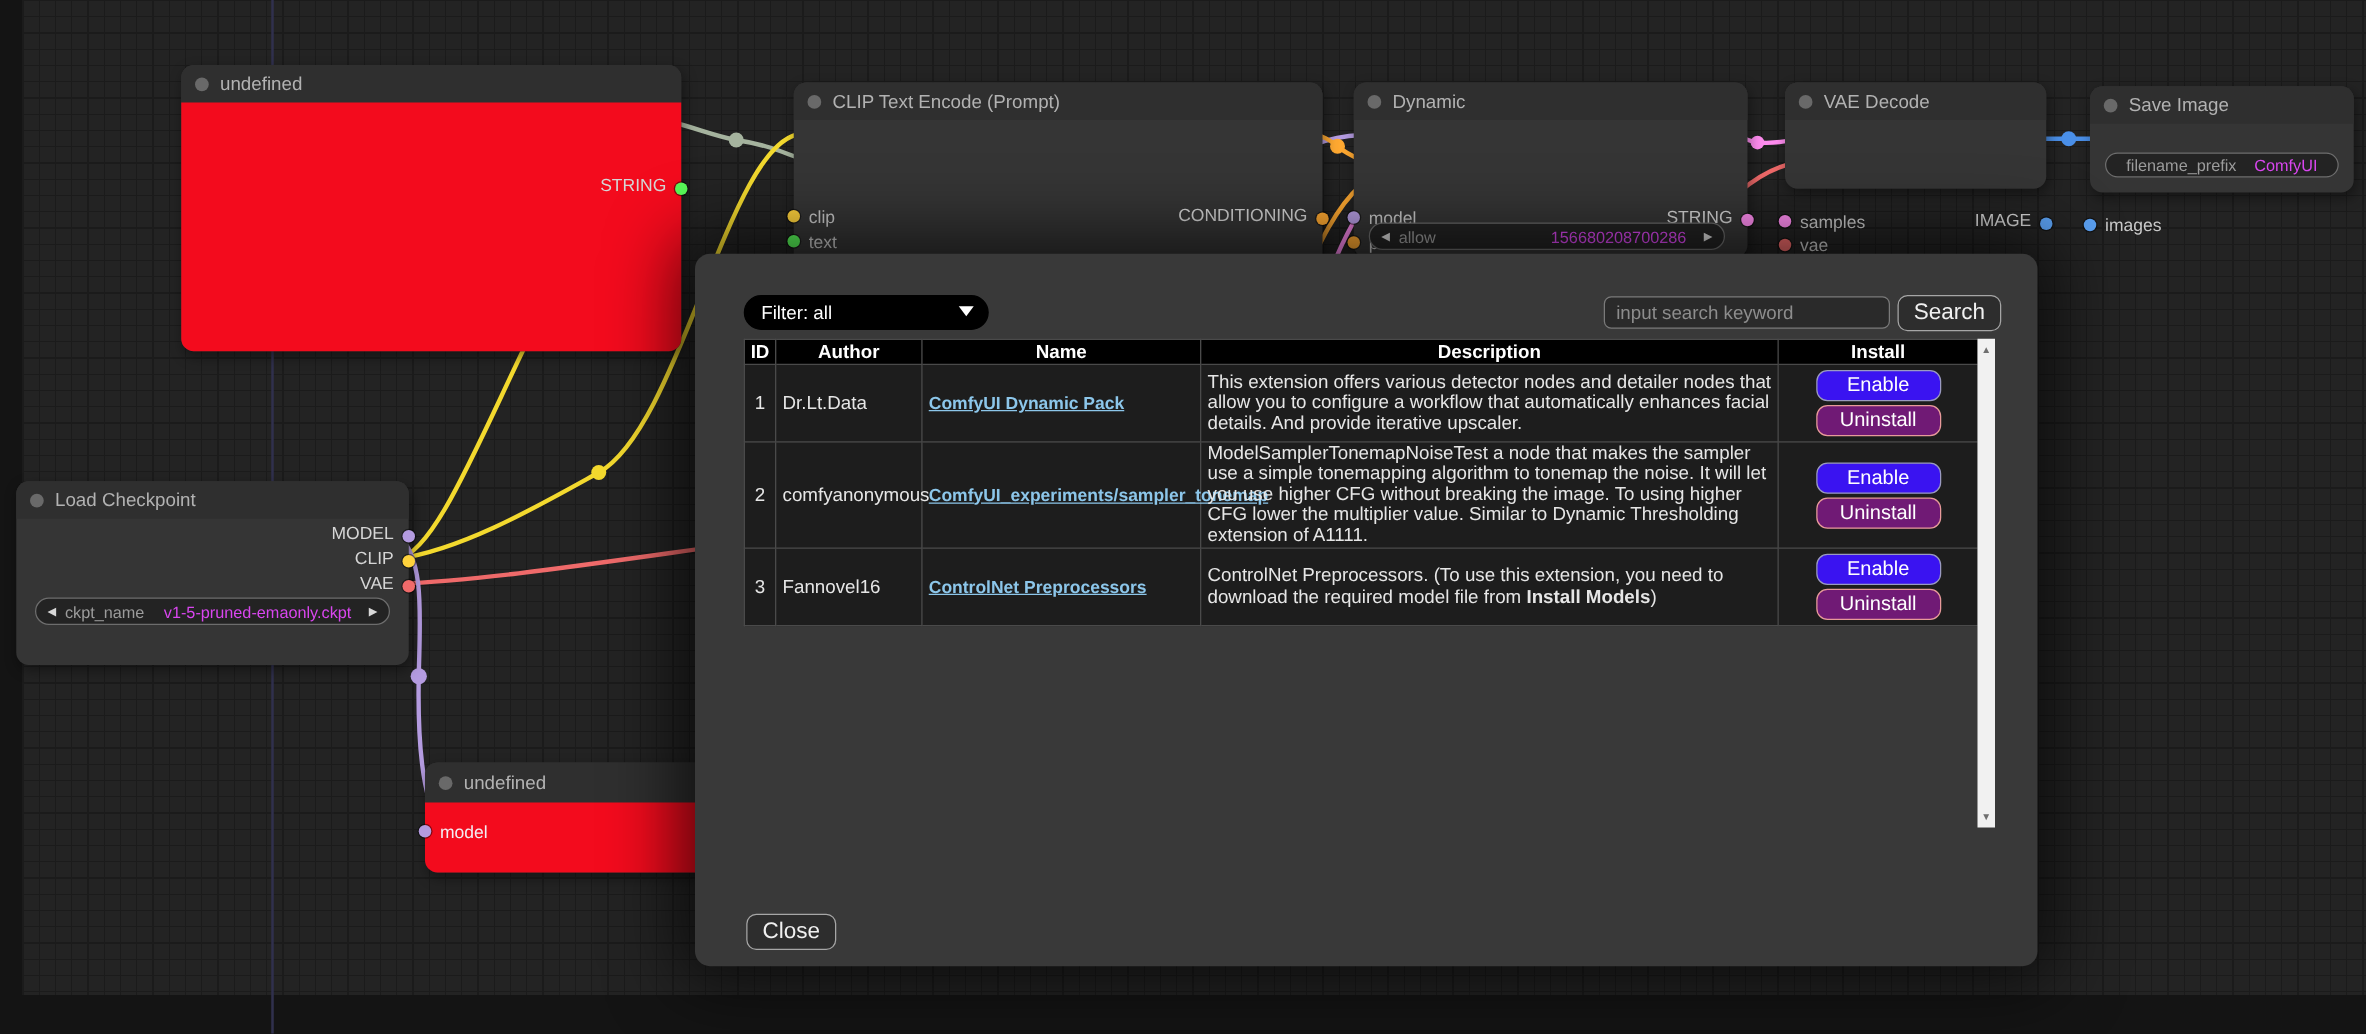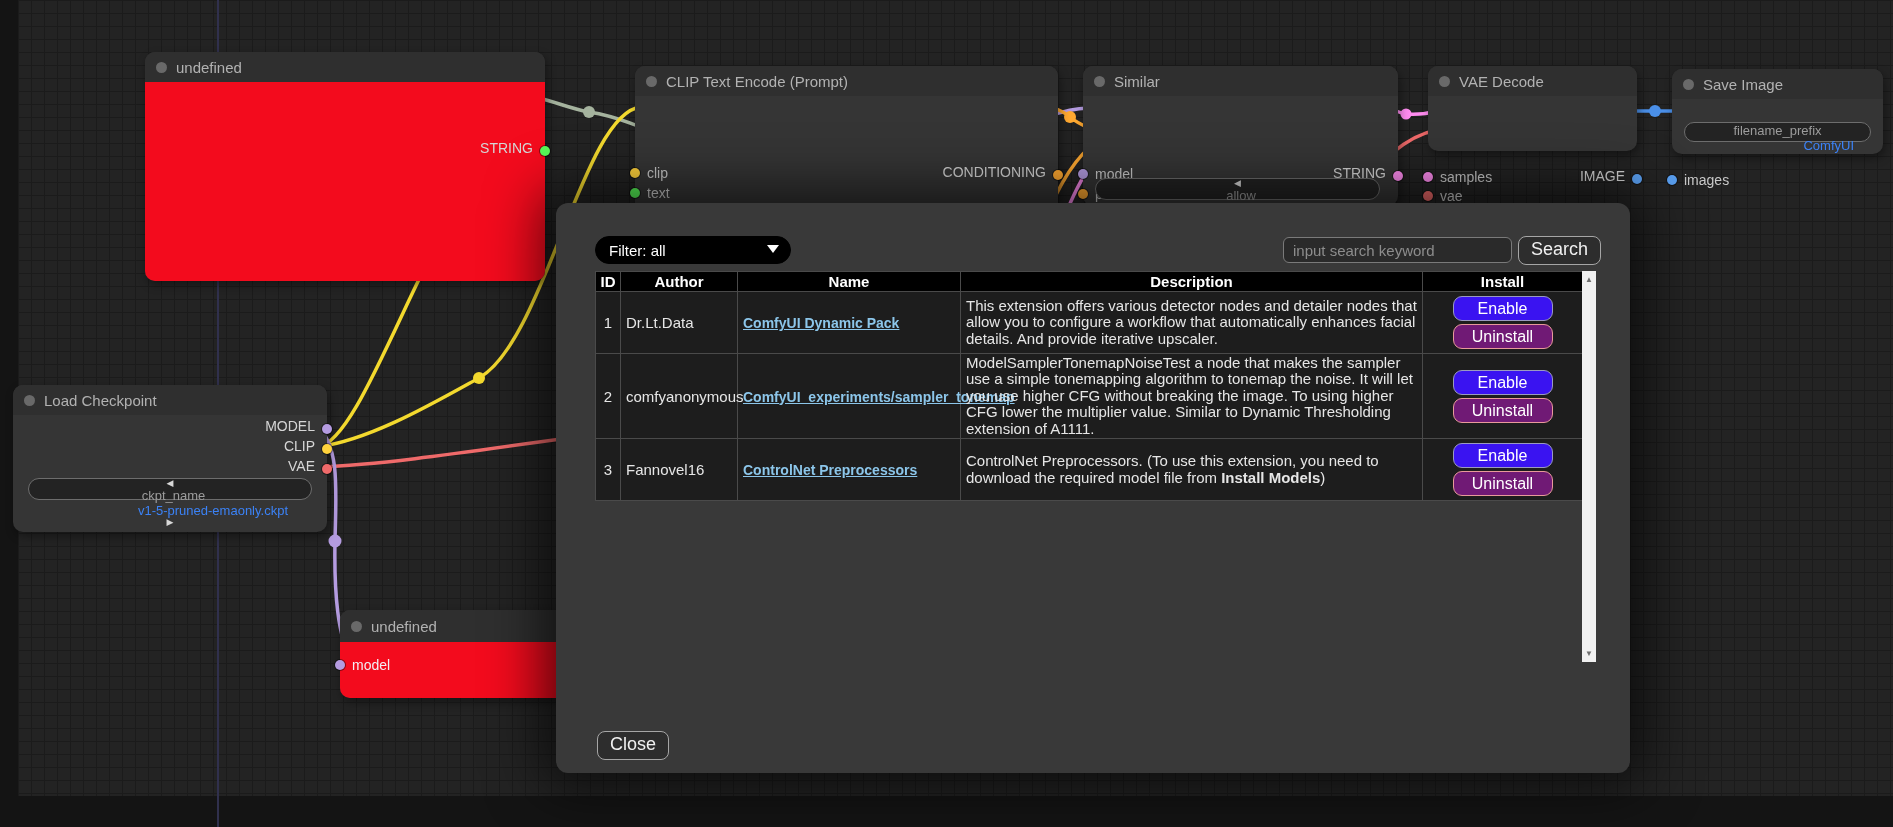--- a/index.html
+++ b/index.html
@@ -28,24 +28,24 @@
   .slot { position:absolute; display:flex; align-items:center; gap:7px; height:14px; }
   .slot.in  { left:-5px; }
   .slot.out { right:-5px; flex-direction:row-reverse;align-items:flex-end; }
   .port { width:10px; height:10px; border-radius:50%; box-shadow:0 0 0 1px rgba(0,0,0,.45); flex:none; }
   .slot .lbl { white-space:nowrap; }
   .slot.out .lbl { color:#d6d6d6; }
   .on-red .lbl { color:#f3eef4; }
 
   .widget { position:absolute; display:flex; align-items:center; height:22px;
             background:#232323; border:1px solid #6d6d6d; border-radius:12px;
-            padding:0 9px; font-size:13px; color:#bbb;flex-direction:column; }
+            padding:0 9px; font-size:13px; color:#bbb; }
   .w-arrow { color:#d8d8d8; font-size:9px; line-height:1; }
   .w-label { color:#9c9c9c; margin-left:7px; }
-  .w-value { color:#3b82f6; margin-left:auto; margin-right:14px; }
+  .w-value { color:#d946ef; margin-left:auto; margin-right:14px; }
 
   
   #dialog { position:absolute; left:556px; top:203px; width:1074px; height:570px; z-index:10;
             background:#393939; border-radius:12px; box-shadow:0 0 55px 14px rgba(0,0,0,.65);
             padding:32px 29px 0 39px; color:#eee; }
   #dialog-toolbar { display:flex; align-items:center; height:30px; }
   .select-wrap { position:relative; width:196px; height:28px; }
   .select-wrap select { width:100%; height:100%; background:#000; color:#fff; border:1px solid #000;
             border-radius:14px; font-size:15px; padding:0 26px 0 13px; appearance:none;
             -webkit-appearance:none; font-family:"Liberation Sans", sans-serif; }
@@ -137,21 +137,21 @@
     </div>
     <div class="slot out" style="top:100px;">
       <span class="port" style="background:#ffa931;"></span>
       <span class="lbl">CONDITIONING</span>
     </div>
   </div>
 
   <div class="node" style="left:1083px; top:66px; width:315px; height:140px;">
     <div class="node-title">
       <span class="title-dot"></span>
-      <span>Similar</span>
+      <span>Dynamic</span>
     </div>
     <div class="slot in" style="top:101px;">
       <span class="port" style="background:#b49be0;"></span>
       <span class="lbl">model</span>
     </div>
     <div class="slot in" style="top:121px;">
       <span class="port" style="background:#ffa931;"></span>
       <span class="lbl">positive</span>
     </div>
     <div class="slot in" style="top:141px;">

